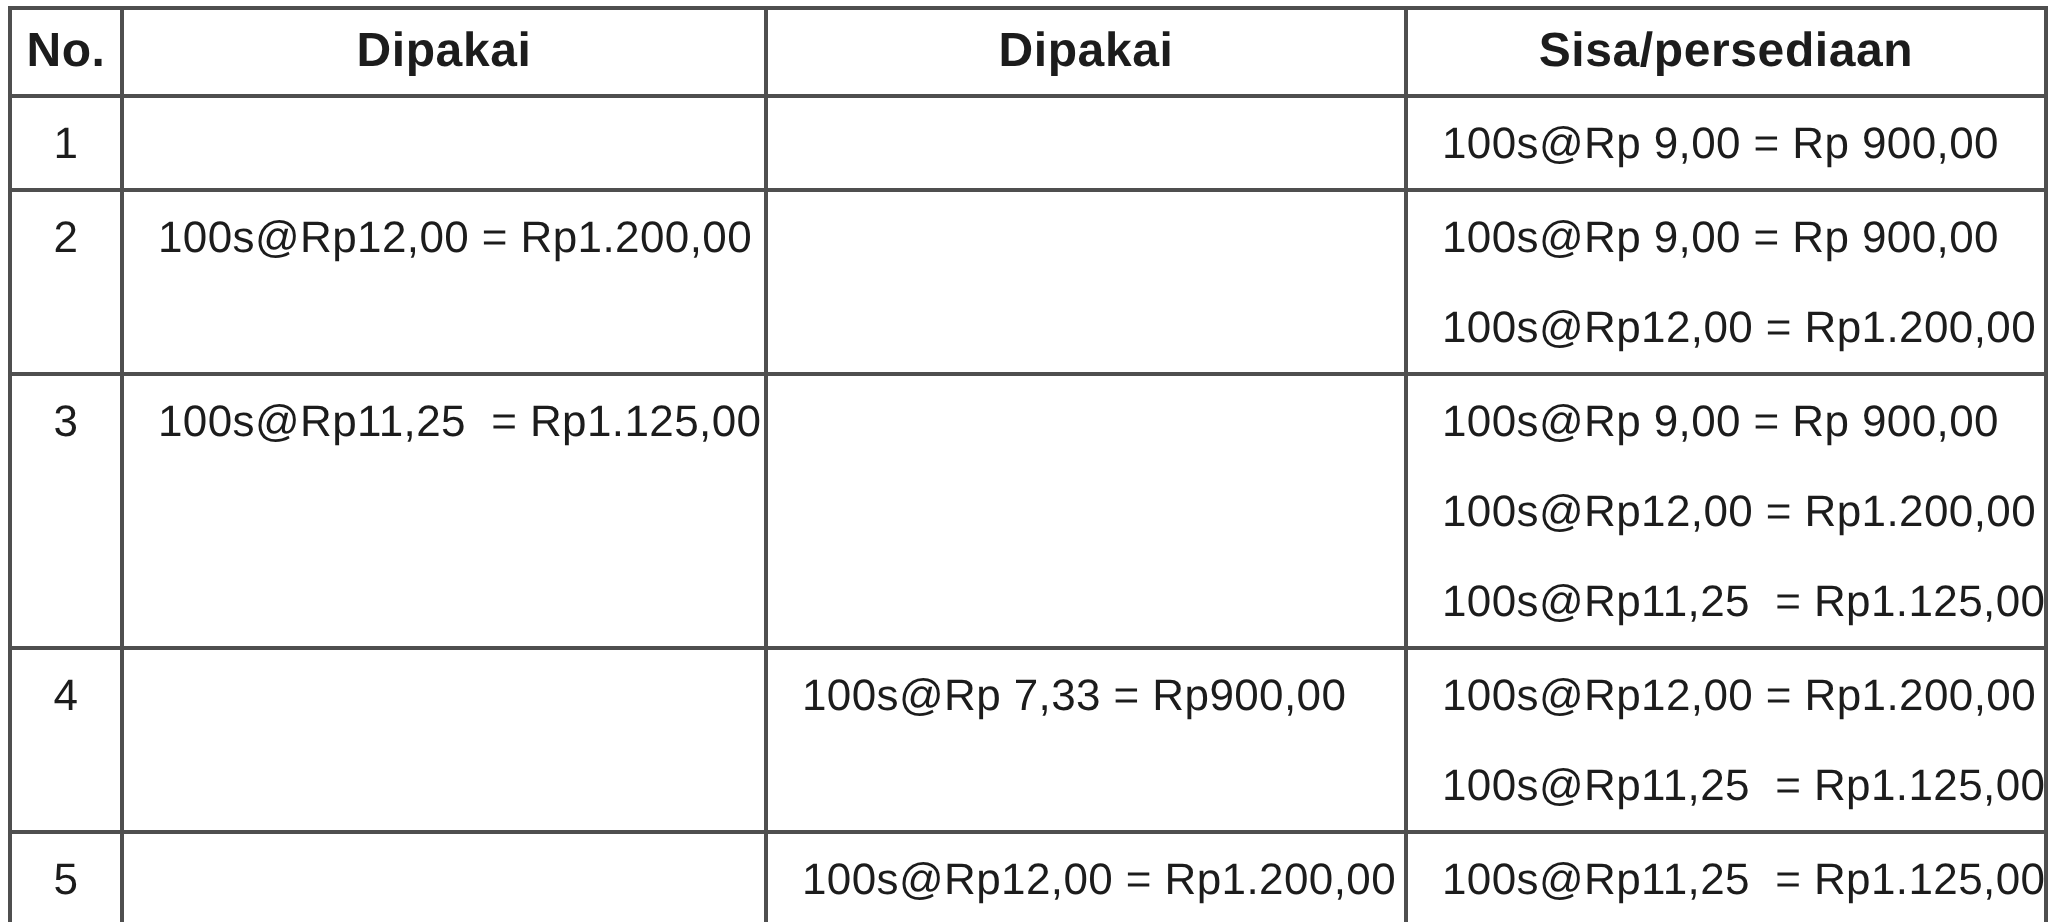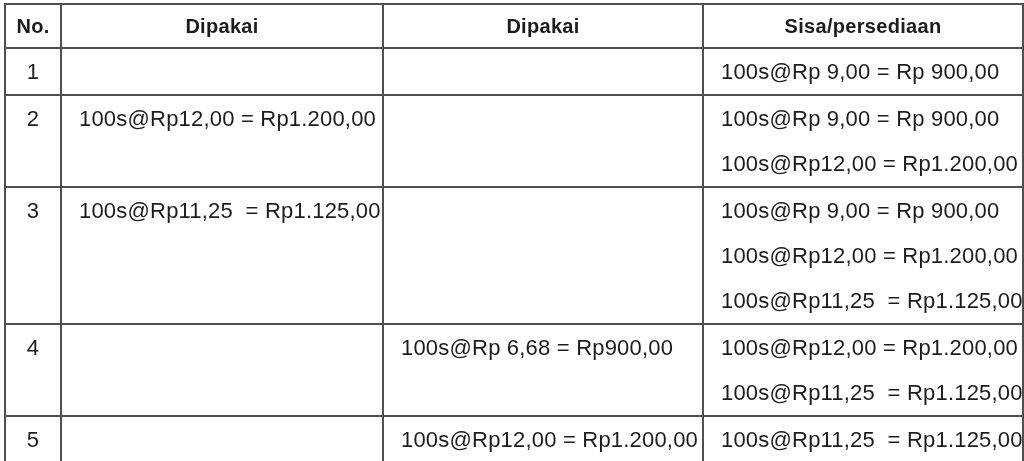--- a/index.html
+++ b/index.html
@@ -27,21 +27,21 @@
   .inv-table th,
   .inv-table td {
     border: 2px solid var(--border);
     padding: 0;
     vertical-align: top;
     background: var(--bg);
   }
   .inv-table th {
     height: 44px;
     vertical-align: middle;
-    font-size: 20px;
+    font-size: 24px;
     font-weight: bold;
     text-align: center;
     letter-spacing: 0.3px;
   }
   .col-no   { width: 56px;  }
   .col-did  { width: 322px; }
   .col-dip  { width: 320px; }
   .col-sisa { width: 320px; }
   .line {
     height: 45px;
@@ -113,21 +113,21 @@
           <div class="line">100s@Rp12,00 = Rp1.200,00</div>
           <div class="line">100s@Rp11,25  = Rp1.125,00</div>
         </td>
       </tr>
       <tr>
         <td>
           <div class="line row-number">4</div>
         </td>
         <td></td>
         <td>
-          <div class="line">100s@Rp 6,68 = Rp900,00</div>
+          <div class="line">100s@Rp 7,33 = Rp900,00</div>
         </td>
         <td>
           <div class="line">100s@Rp12,00 = Rp1.200,00</div>
           <div class="line">100s@Rp11,25  = Rp1.125,00</div>
         </td>
       </tr>
       <tr>
         <td>
           <div class="line row-number">5</div>
         </td>

